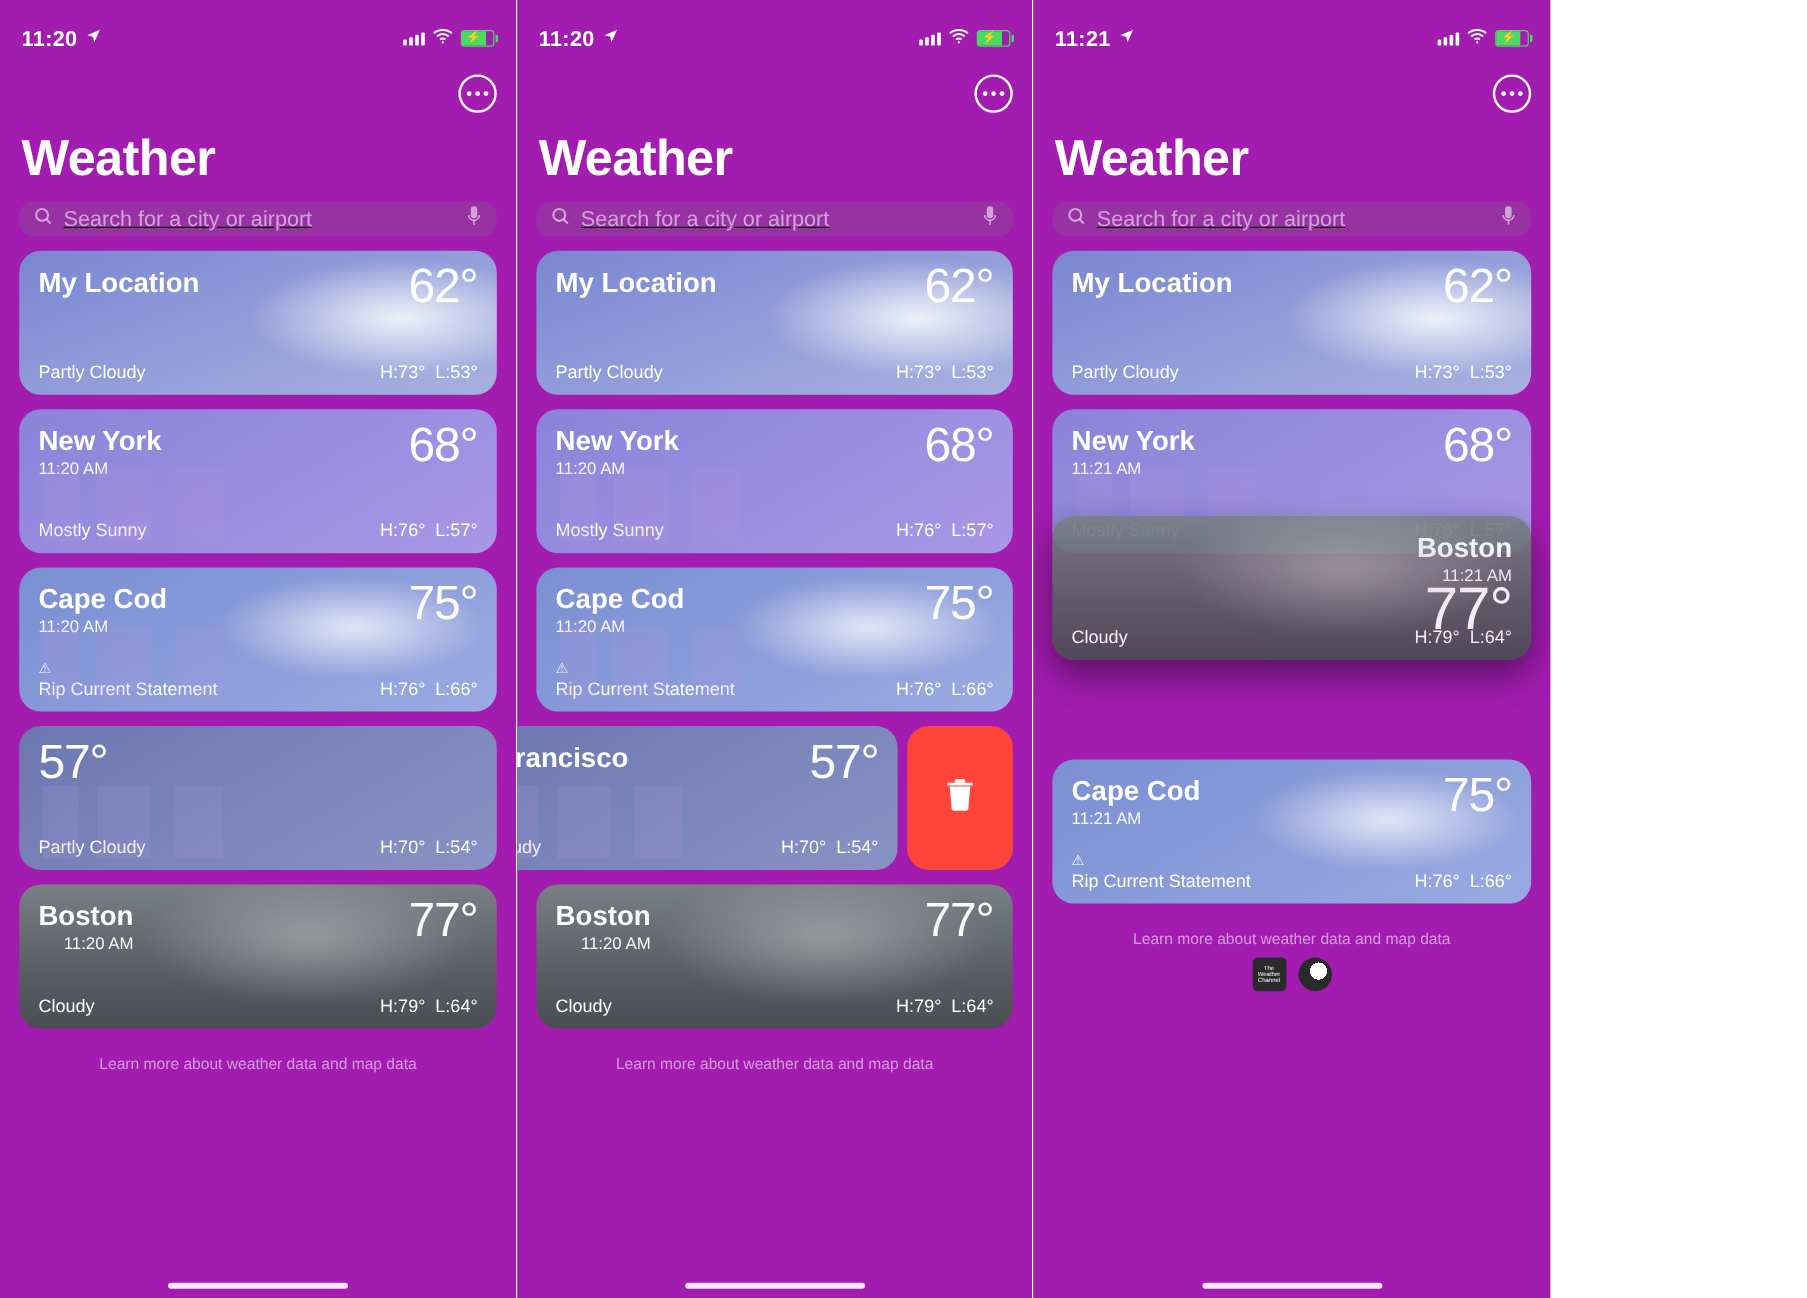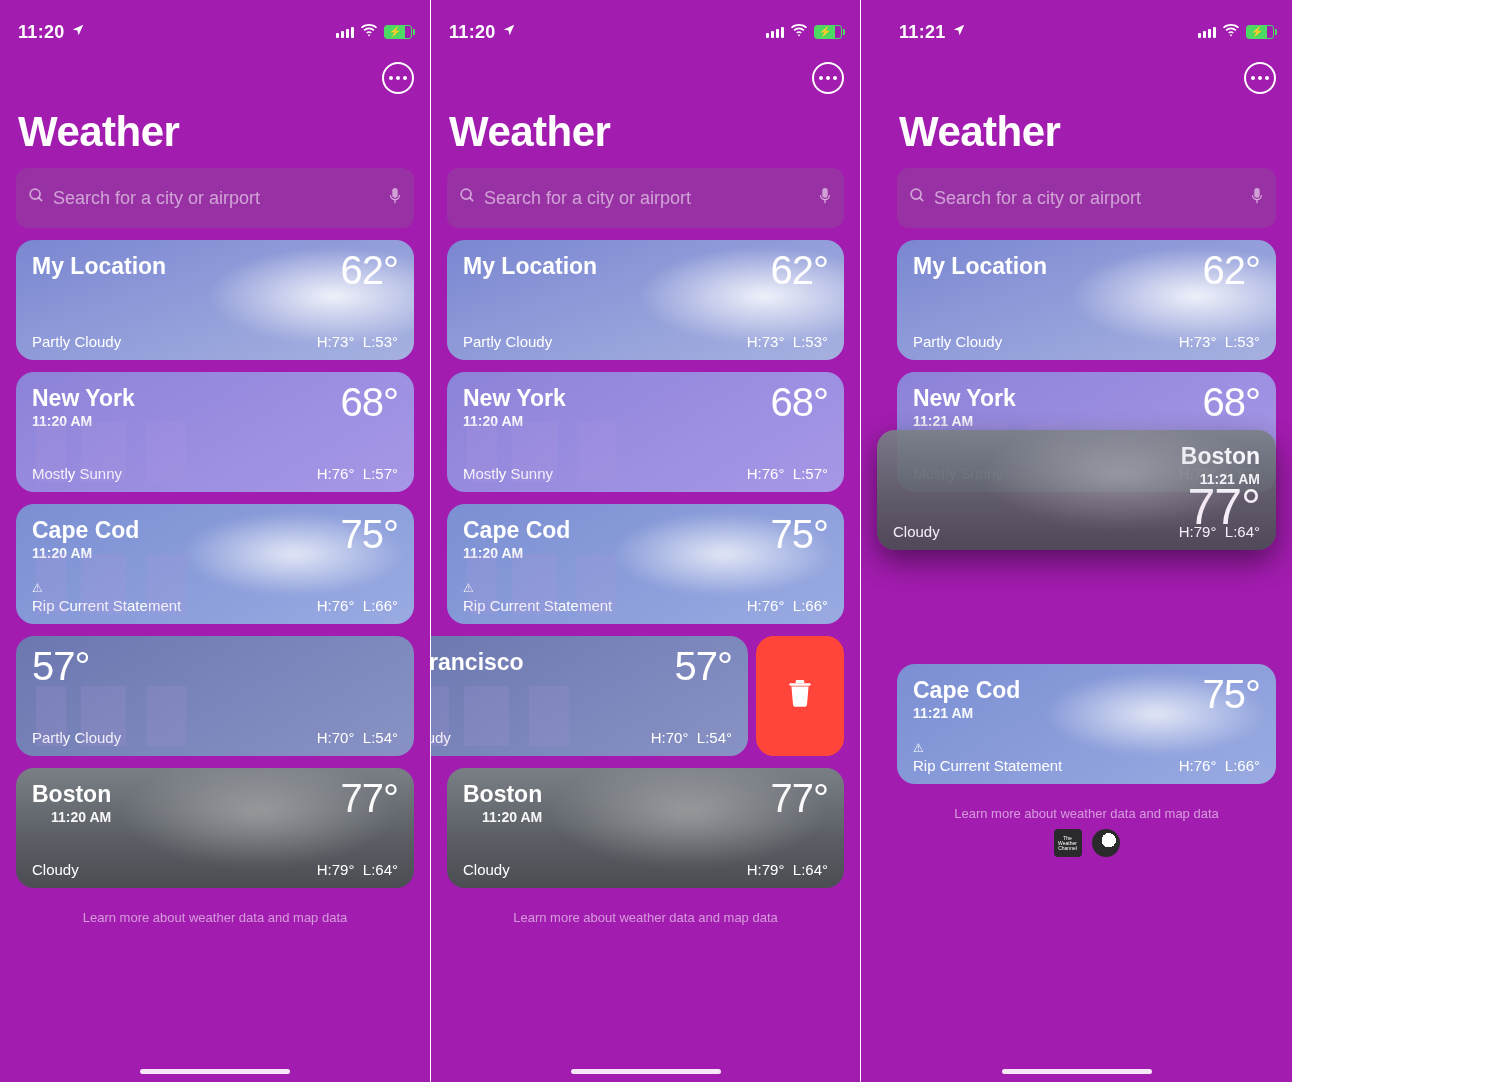--- a/index.html
+++ b/index.html
@@ -1,47 +1,47 @@
 <!DOCTYPE html>
 <html><head>
 <meta charset="utf-8">
 <style>
   * { box-sizing: border-box; margin: 0; padding: 0; }
   html, body { width: 1506px; height: 1082px; background: #fff; font-family: -apple-system, BlinkMacSystemFont, "Helvetica Neue", Arial, sans-serif; }
   .screens { display: flex; width: 1506px; height: 1082px; }
   .screen { position: relative; flex: 0 0 430px; height: 1082px; background: #a21caf; overflow: hidden; }
   .screen + .screen { border-left: 1px solid #fff; }
-  .screen:last-child { flex: 0 0 432px; padding-left: 20px; }
+  .screen:last-child { flex: 0 0 432px; }
 
   
   .status-bar { display: flex; align-items: center; justify-content: space-between; padding: 14px 18px 4px 18px; height: 54px; color:#fff; }
   .status-left { display:flex; align-items:center; gap:6px; font-size:18px; font-weight:600; letter-spacing:0.3px; }
   .status-right { display:flex; align-items:center; gap:6px; }
   .loc-arrow { font-size:16px; transform: rotate(0deg); }
 
   
   .header-row { display:flex; justify-content:flex-end; padding: 8px 16px 0 16px; }
   .more-btn { width:32px; height:32px; border-radius:50%; border:2px solid #fff; display:flex; align-items:center; justify-content:center; }
   .more-dots { display:flex; gap:3px; }
   .more-dots span{ width:4px; height:4px; border-radius:50%; background:#fff; }
 
   .title { color:#fff; font-size:42px; font-weight:700; padding: 14px 18px 8px 18px; letter-spacing:-0.5px;}
 
   
-  .search { margin: 4px 16px 12px 16px; background: rgba(120,120,128,0.24); border-radius:12px; height:60px; display:flex; align-items:center; padding:0 12px; gap:8px; }
+  .search { margin: 4px 16px 12px 16px; background: rgba(120,120,128,0.24); border-radius:12px; height:29px; display:flex; align-items:center; padding:0 12px; gap:8px;text-decoration:underline; }
   .search .mag { color: rgba(255,255,255,0.55); font-size:18px; }
   .search .ph { color: rgba(255,255,255,0.55); font-size:18px; flex:1; }
   .search .mic { color: rgba(255,255,255,0.55); font-size:18px; }
 
   
   .cards { padding: 0 16px; }
   .card { position:relative; border-radius:18px; margin-bottom:12px; padding:14px 16px 12px 16px; height:120px; color:#fff; overflow:hidden; }
   .card .row-top { display:flex; justify-content:space-between; align-items:flex-start; }
   .city { font-size:23px; font-weight:600; line-height:1.1; }
-  .subtime { font-size:14px; font-weight:700; margin-top:2px; opacity:0.95;}
+  .subtime { font-size:14px; font-weight:400; margin-top:2px; opacity:0.95;}
   .temp { font-size:40px; font-weight:300; line-height:0.8; letter-spacing:-1px; }
   .row-bottom { position:absolute; left:16px; right:16px; bottom:10px; display:flex; justify-content:space-between; align-items:flex-end; font-size:15px; font-weight:500;}
   .cond { display:flex; flex-direction:column; gap:2px; }
   .alert-line { display:flex; align-items:center; gap:4px; font-size:14px;}
   .alert-tri { font-size:12px; }
   .hilo { white-space:nowrap; }
 
   
   .bg-partly { background: linear-gradient(160deg, #7a86d0 0%, #8d99d8 40%, #a6b1e0 100%); }
   .bg-partly::before { content:""; position:absolute; right:-40px; top:0; width:300px; height:140px; background: radial-gradient(ellipse 180px 70px at 60% 40%, rgba(255,255,255,0.85), rgba(255,255,255,0) 70%); filter: blur(2px); pointer-events:none;}

